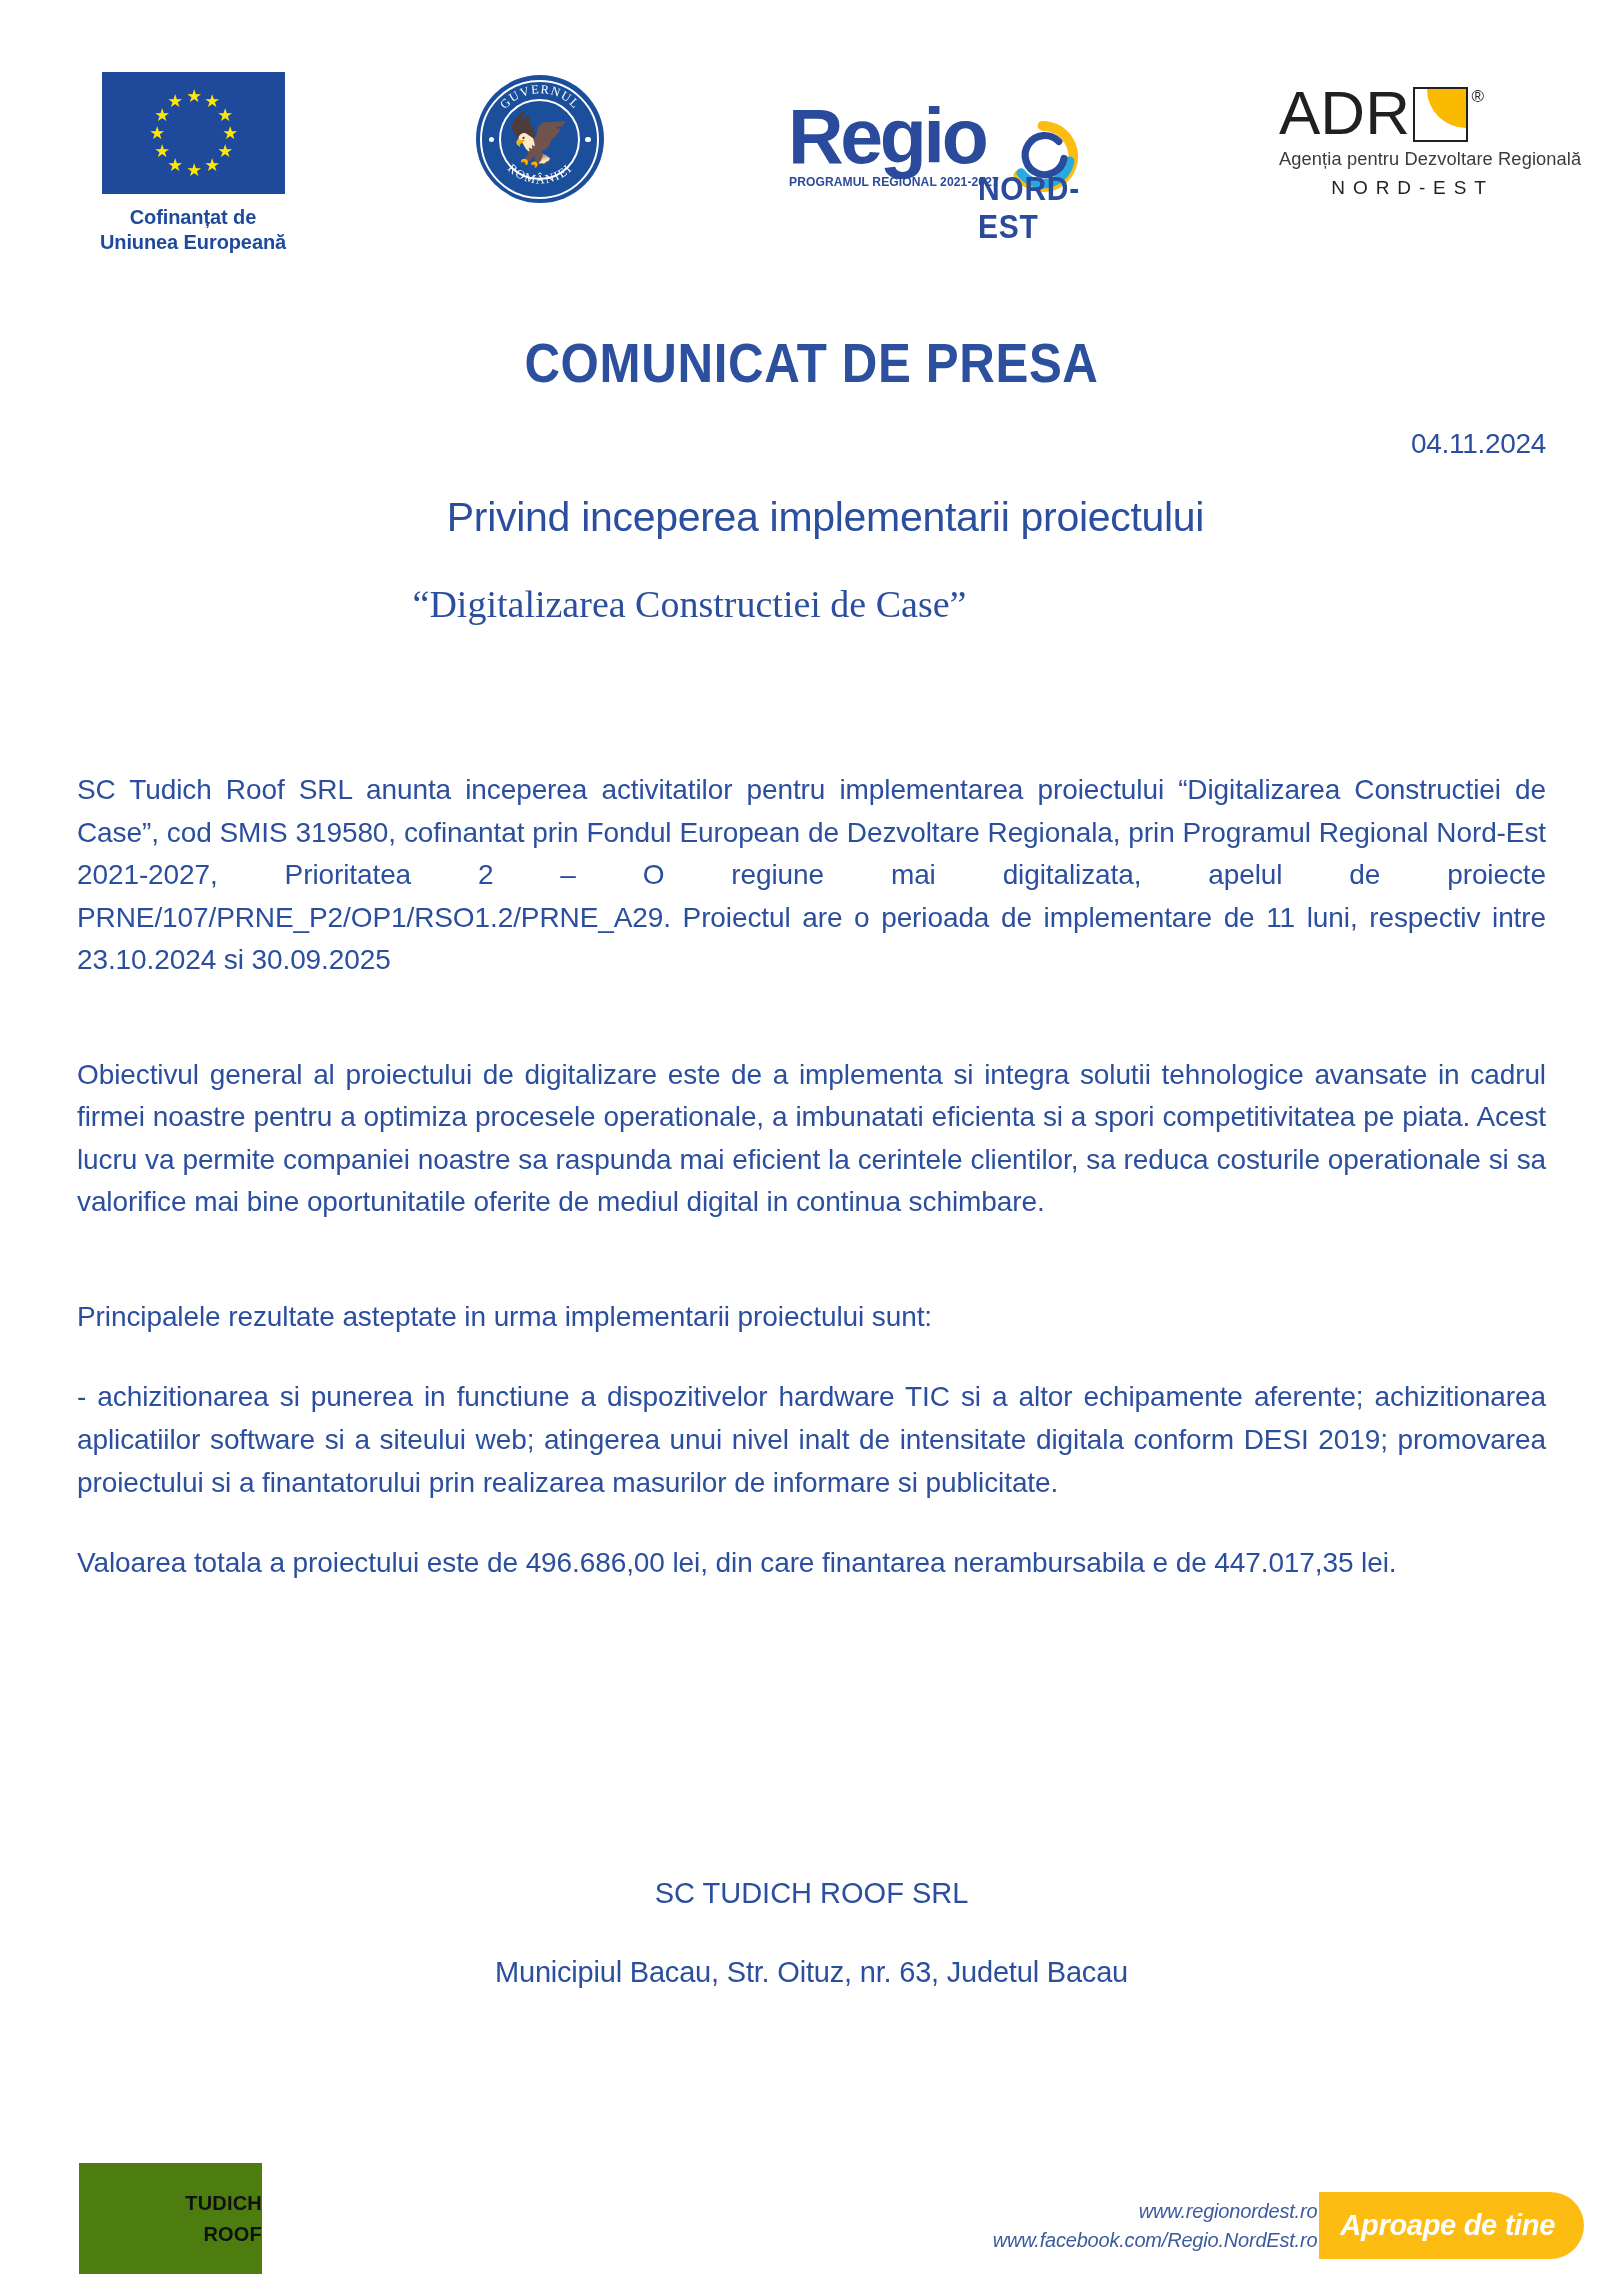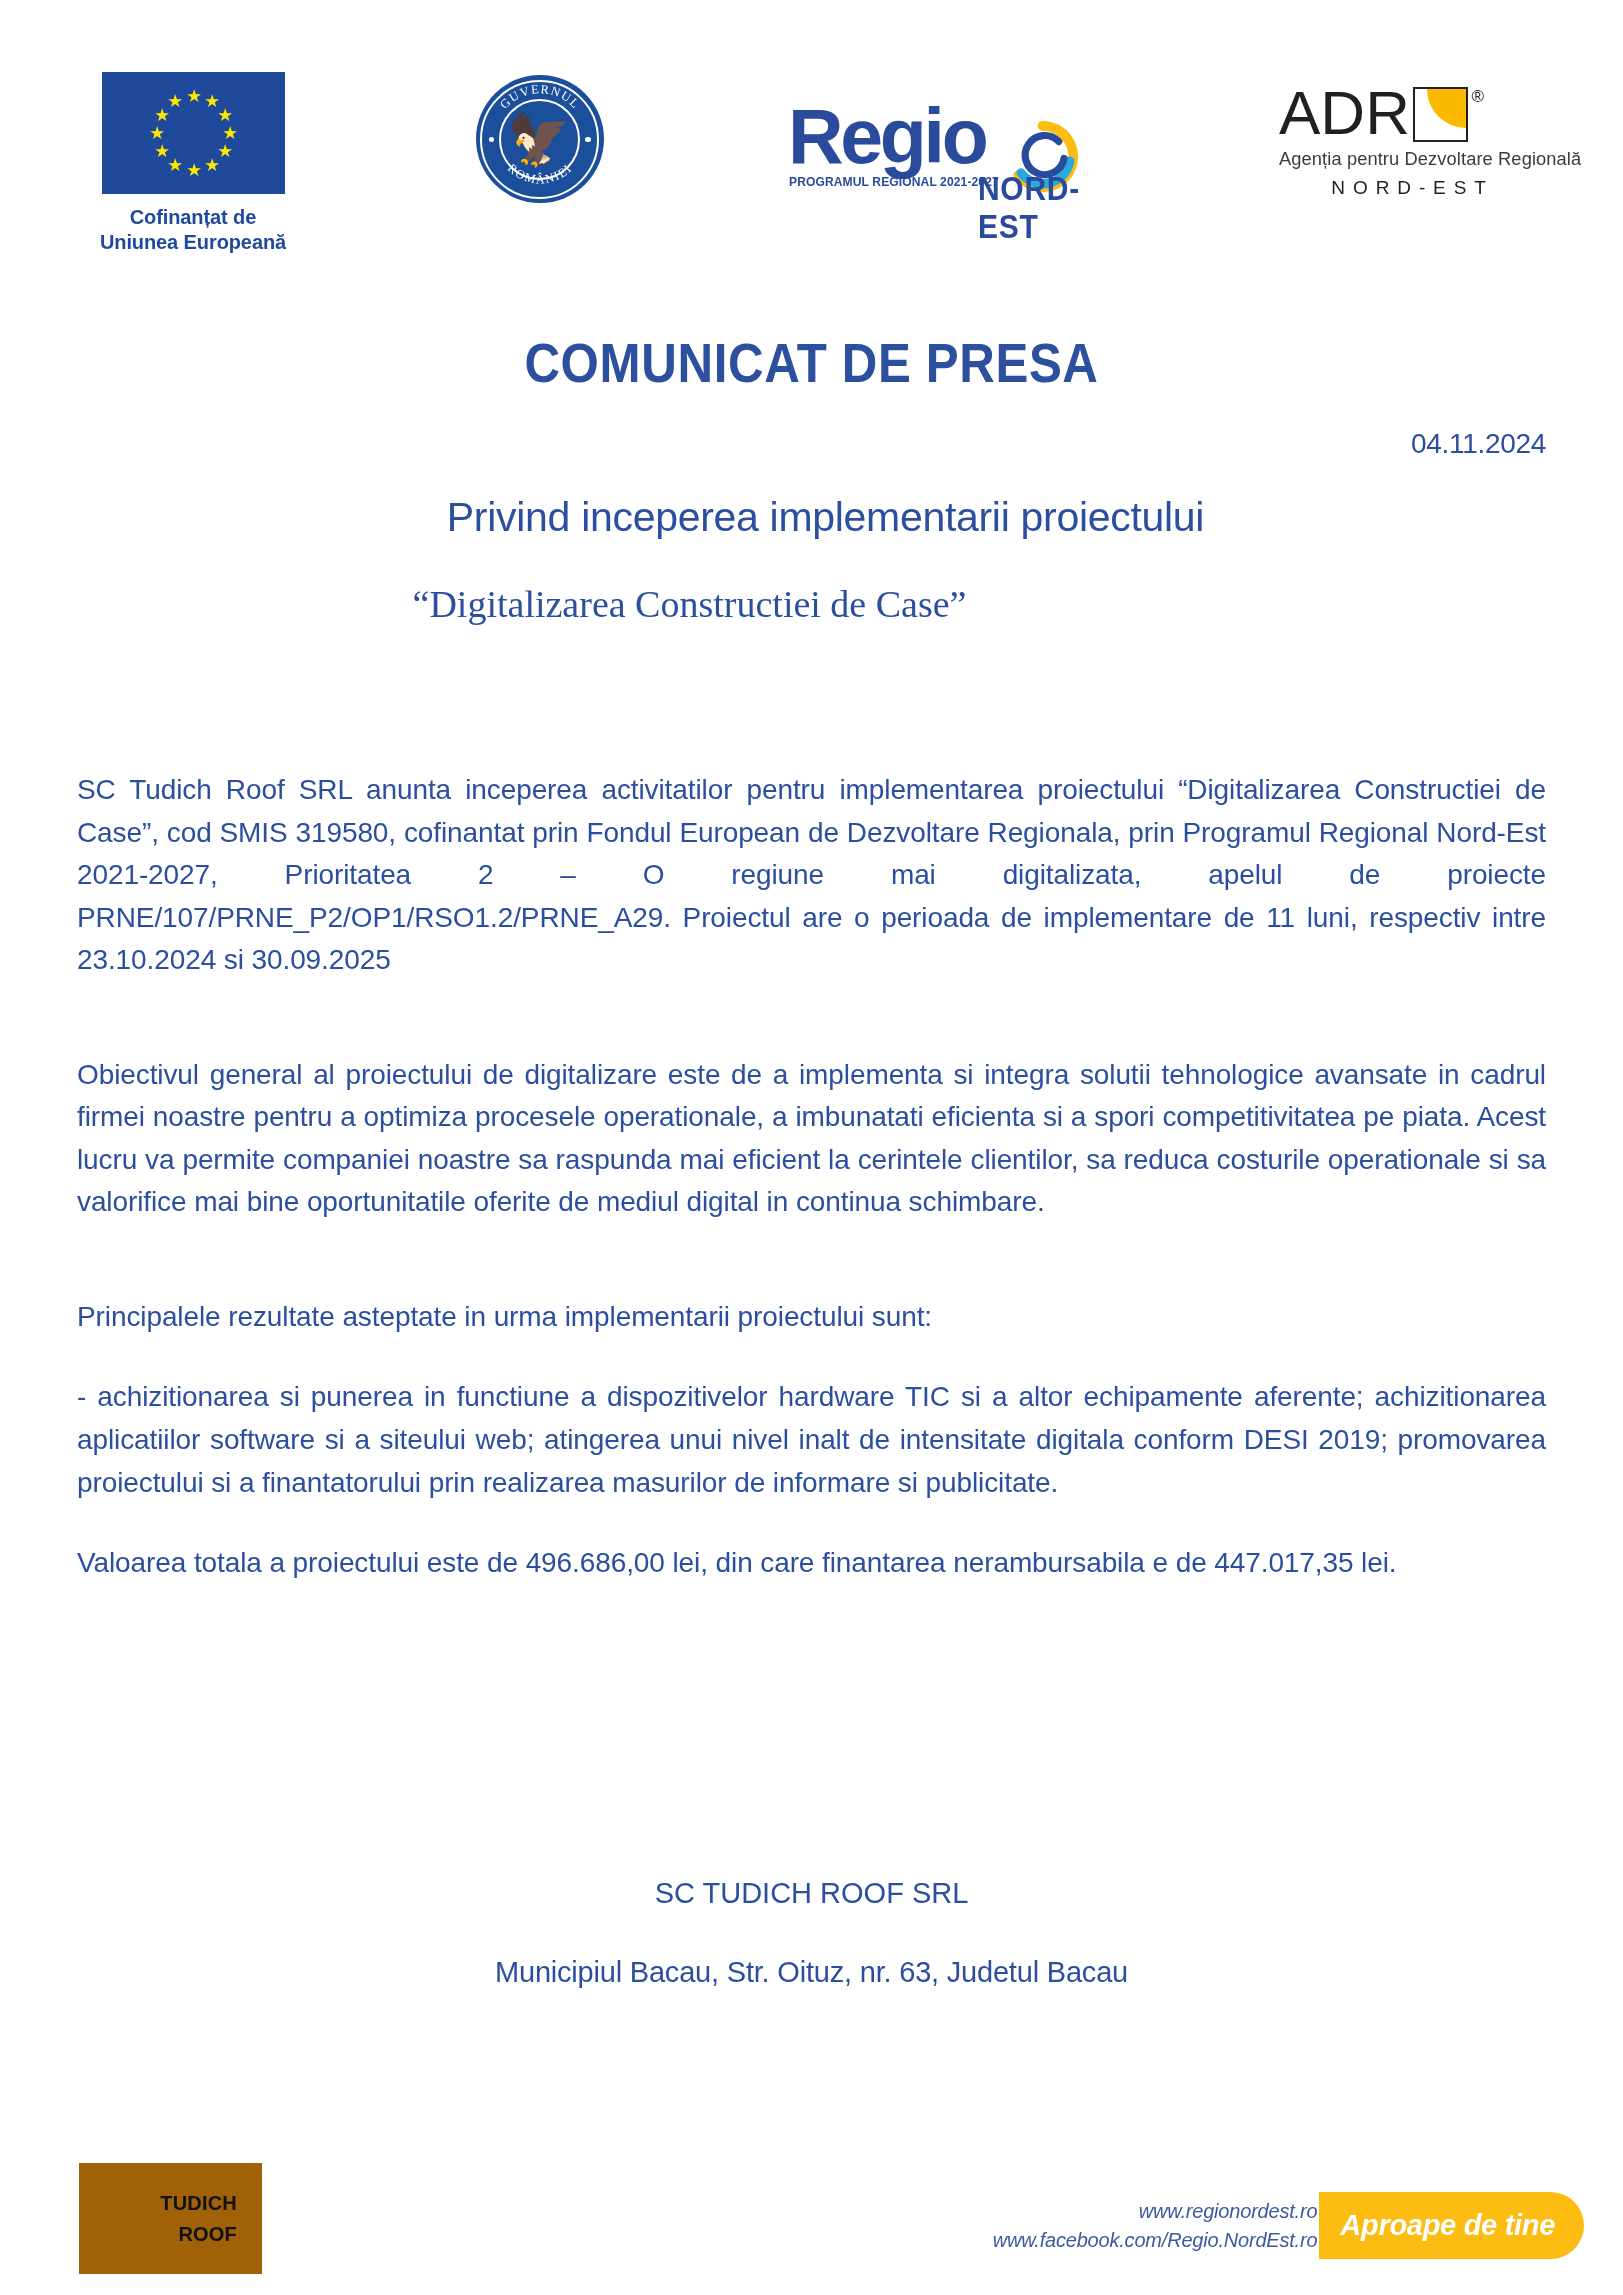--- a/index.html
+++ b/index.html
@@ -322,26 +322,25 @@
     width: 1623px;
     height: 196px;
   }
 
   .tudich-logo {
     position: absolute;
     left: 79px;
     bottom: 21px;
     width: 183px;
     height: 111px;
-    background: #a16207;
+    background: #4d7c0f;
     display: flex;
     flex-direction: column;
     justify-content: center;
     align-items: flex-end;
-    padding-right: 25px;
   }
   .tudich-line {
     font-size: 20px;
     font-weight: bold;
     color: #111111;
     line-height: 1.55;
     letter-spacing: 0.2px;
   }
 
   .footer-right {

